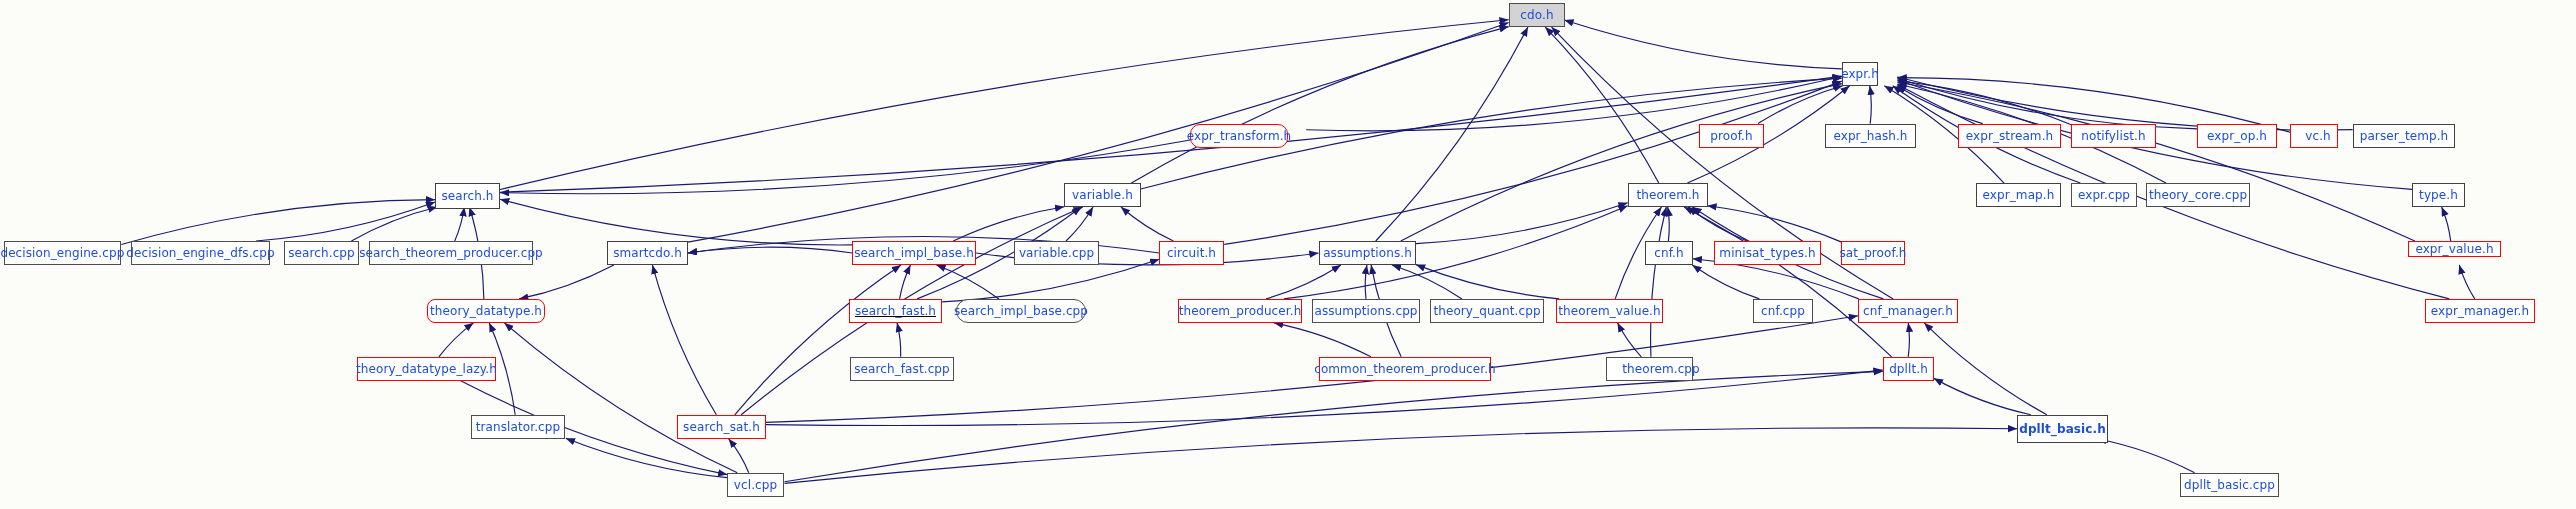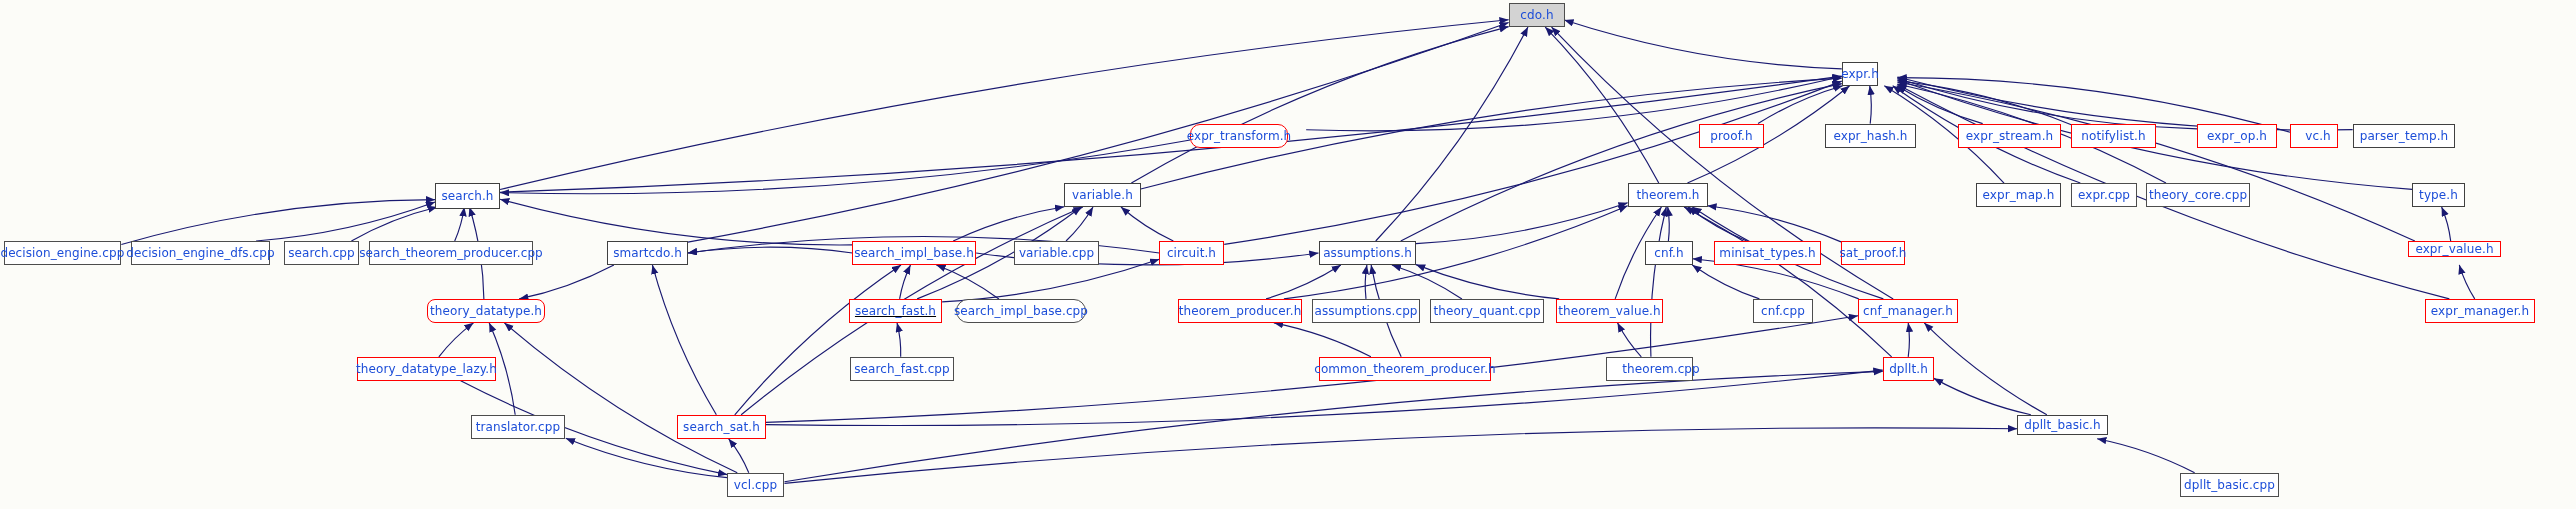--- a/index.html
+++ b/index.html
@@ -245,21 +245,21 @@
       </div>
       <div class="node n-red" style="left: 1883px; top: 357px; width: 51px; height: 24px;">
         <span class="lbl">dpllt.h</span>
       </div>
       <div class="node n-plain" style="left: 471px; top: 415px; width: 94px; height: 24px;">
         <span class="lbl">translator.cpp</span>
       </div>
       <div class="node n-red" style="left: 677px; top: 415px; width: 89px; height: 24px;">
         <span class="lbl">search_sat.h</span>
       </div>
-      <div class="node n-bold" style="left: 2017px; top: 415px; width: 91px; height: 20px;">
+      <div class="node n-bold" style="left: 2017px; top: 415px; width: 91px; height: 28px; font-weight: bold;">
         <span class="lbl">dpllt_basic.h</span>
       </div>
       <div class="node n-plain" style="left: 727px; top: 473px; width: 57px; height: 24px;">
         <span class="lbl">vcl.cpp</span>
       </div>
       <div class="node n-plain" style="left: 2180px; top: 473px; width: 99px; height: 24px;">
         <span class="lbl">dpllt_basic.cpp</span>
       </div>
     </div>
 </div>

